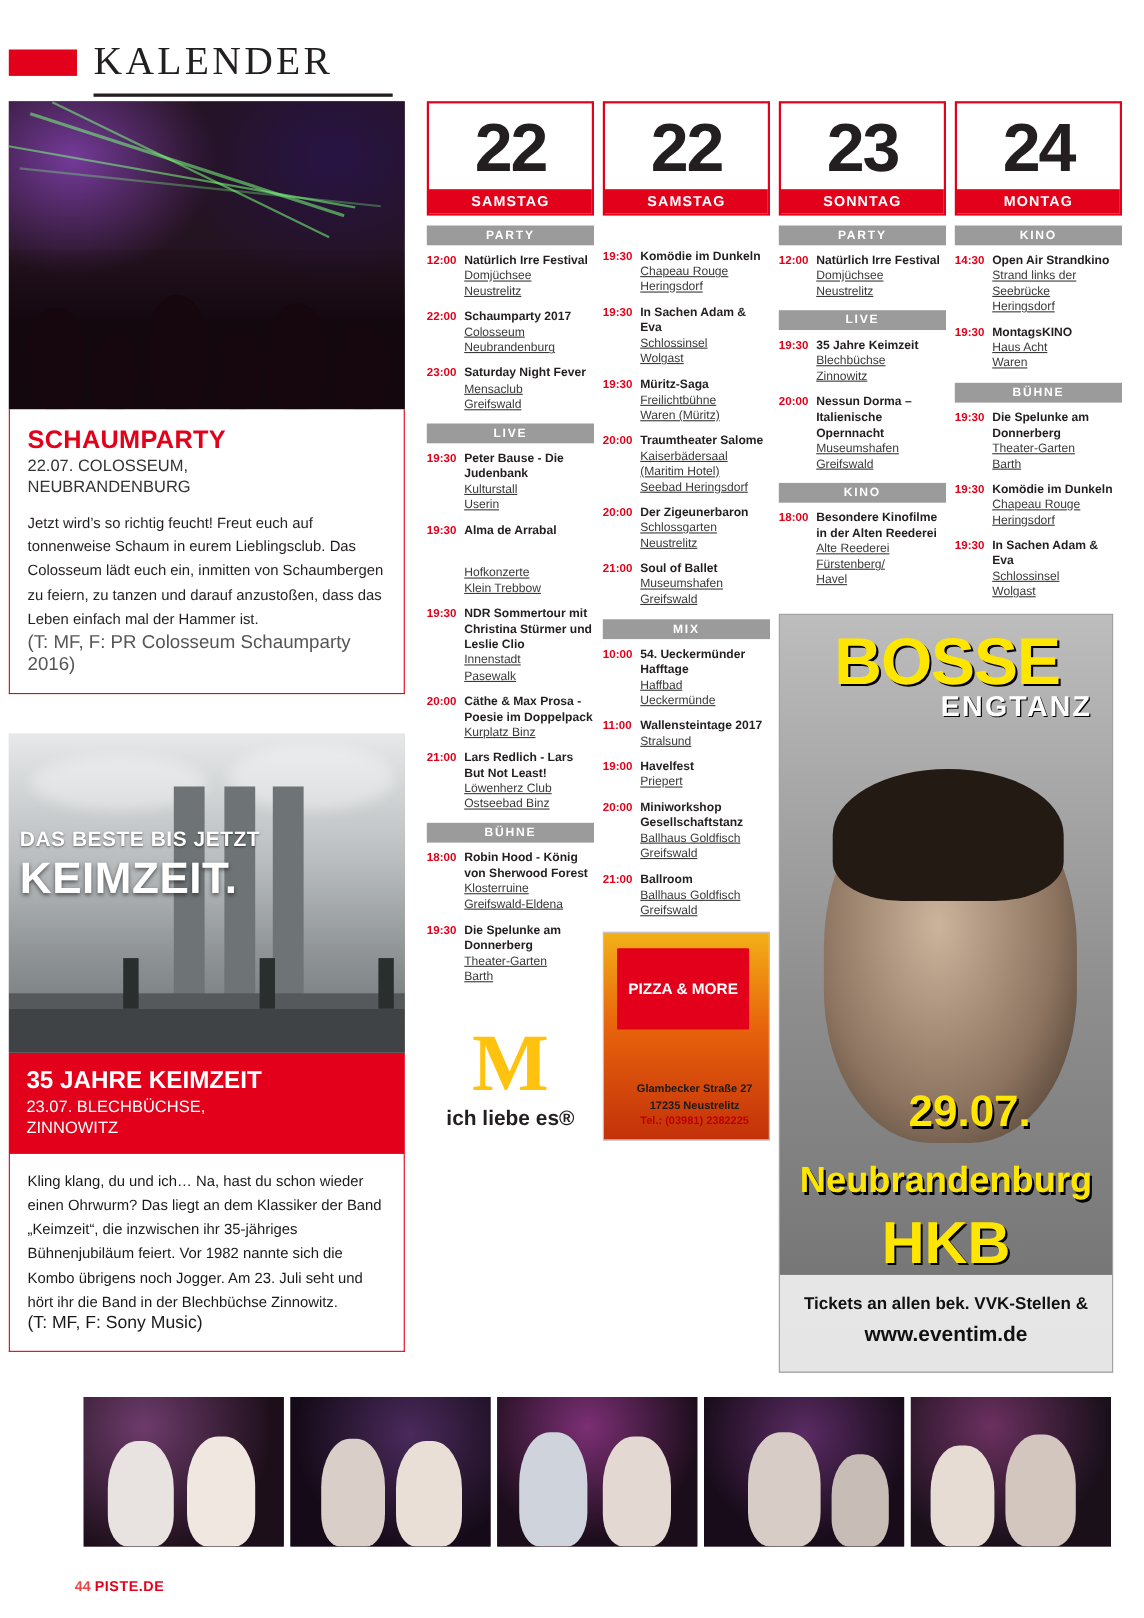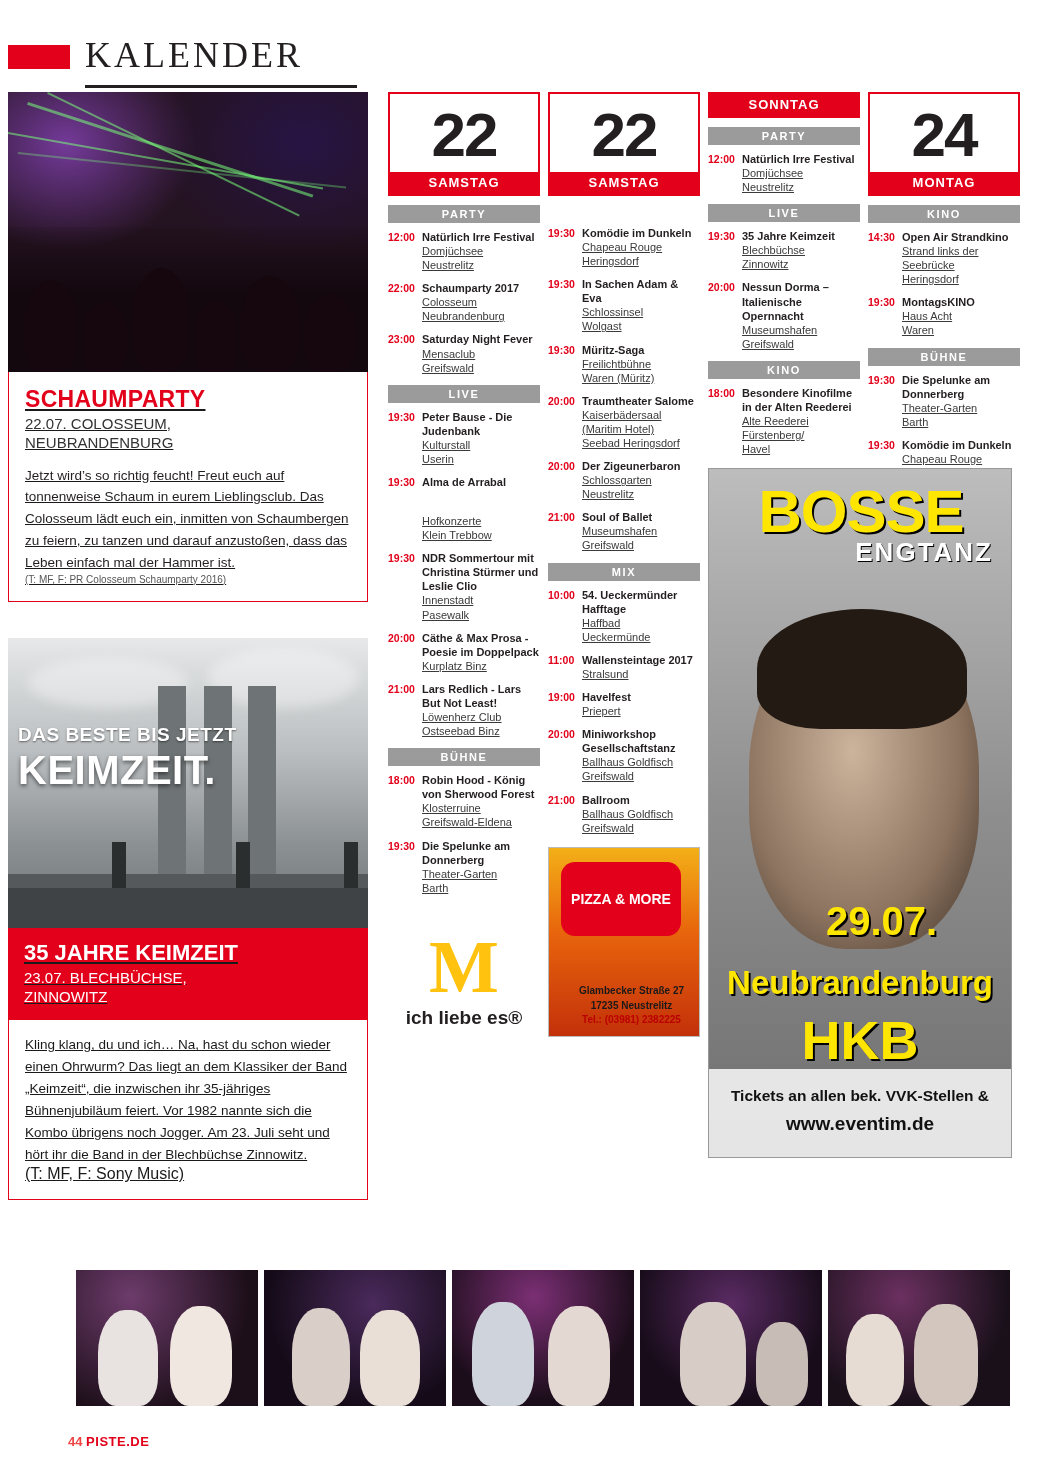--- a/index.html
+++ b/index.html
@@ -17,21 +17,21 @@
   .header { position:absolute; left:0; top:38px; width:921px; height:48px; }
   .header .redbar { position:absolute; left:8px; top:7px; width:62px; height:24px; background:#e2001a; }
   .header .title {
     position:absolute; left:85px; top:-4px;
     font-family:"Liberation Serif", serif;
     font-size:36px; letter-spacing:3px; color:#231f20;
   }
   .header .rule { position:absolute; left:85px; top:47px; width:272px; height:3px; background:#231f20; }
 
   
-  .left-col { position:absolute; left:8px; top:92px; width:286px;text-decoration:underline; }
+  .left-col { position:absolute; left:8px; top:92px; width:286px; }
 
   .photo-party {
     width:360px; height:280px;
     background:#241320;
     position:relative; overflow:hidden;
   }
   .photo-party .glow1 { position:absolute; left:-30px; top:-20px; width:220px; height:180px;
     background:radial-gradient(ellipse at 40% 40%, rgba(120,60,160,.95), rgba(30,10,35,0) 70%); }
   .photo-party .glow2 { position:absolute; right:-40px; top:-30px; width:260px; height:200px;
     background:radial-gradient(ellipse at 60% 40%, rgba(40,20,70,.95), rgba(20,8,30,0) 70%); }
@@ -47,21 +47,21 @@
     padding:14px 16px 16px 16px;
   }
   .card-red h2 {
     margin:0 0 2px 0; color:#e2001a;
     font-size:23px; font-weight:bold; letter-spacing:.3px;
   }
   .card-red .sub { color:#333; font-size:15px; line-height:1.25; margin-bottom:12px; }
   .card-red p.body {
     margin:0; font-size:13.5px; line-height:1.62; color:#231f20;
   }
-  .card-red .credit { font-size:10px; color:#555; }
+  .card-red .credit { font-size:17px; color:#555; }
 
   .photo-keim {
     margin-top:36px;
     width:360px; height:290px;
     background:linear-gradient(to bottom,#cfd2d4 0%, #9ea3a6 45%, #5d6264 100%);
     position:relative; overflow:hidden;
   }
   .photo-keim .sky { position:absolute; inset:0; background:
       linear-gradient(to bottom, #e6e8e9 0%, #b9bdbf 40%, #8d9294 70%, #6c7173 100%); }
   .photo-keim .cloud { position:absolute; border-radius:50%; background:rgba(255,255,255,.35); filter:blur(6px); }
@@ -135,32 +135,32 @@
   .ad-mcd .slog { margin-top:10px; font-size:19px; font-weight:bold; color:#231f20; }
 
   .ad-pizza {
     margin-top:12px; width:152px; height:190px;
     border:1px solid #bbb;
     background:linear-gradient(to bottom,#f3b017 0%, #e8640c 45%, #c3310a 100%);
     position:relative; overflow:hidden;
   }
   .ad-pizza .logo {
     position:absolute; left:12px; top:14px; width:120px; height:74px;
-    background:#e2001a; border-radius:14px;
+    background:#e2001a; border-radius:1px;
     color:#fff; font-weight:bold; font-size:14px;
     display:flex; align-items:center; justify-content:center; text-align:center;
   }
   .ad-pizza .addr {
     position:absolute; left:0; right:0; bottom:8px; text-align:center;
     font-size:10px; font-weight:bold; color:#1a1a1a; line-height:1.45;padding-left:15px;
   }
   .ad-pizza .tel { color:#b00; }
 
   .ad-bosse {
-    margin-top:12px; width:304px; height:690px;
+    margin-top:24px; width:304px; height:690px;
     border:1px solid #999;
     background:linear-gradient(to bottom,#bdbdbd 0%, #8e8e8e 50%, #6f6f6f 100%);
     position:relative; overflow:hidden;
   }
   .ad-bosse .face {
     position:absolute; left:40px; top:150px; width:230px; height:330px;
     background:radial-gradient(ellipse at 45% 40%, #cbb39c 0%, #8d7460 60%, #3c3027 100%);
     border-radius:46% 46% 42% 42%;
   }
   .ad-bosse .hair {
@@ -466,20 +466,21 @@
           <div class="logo">PIZZA &amp; MORE</div>
           <div class="addr">
             <div>Glambecker Straße 27</div>
             <div>17235 Neustrelitz</div>
             <div class="tel">Tel.: (03981) 2382225</div>
           </div>
         </div>
       </div>
       <div class="daycol">
         <div class="daybox">
+          <div class="daynum">23</div>
           <div class="dayname">SONNTAG</div>
         </div>
         <div class="cat first">PARTY</div>
         <div class="ev">
           <div class="time">12:00</div>
           <div class="info">
             <div class="name">Natürlich Irre Festival</div>
             <div class="place" style="white-space: pre-line;">Domjüchsee
 Neustrelitz</div>
           </div>

